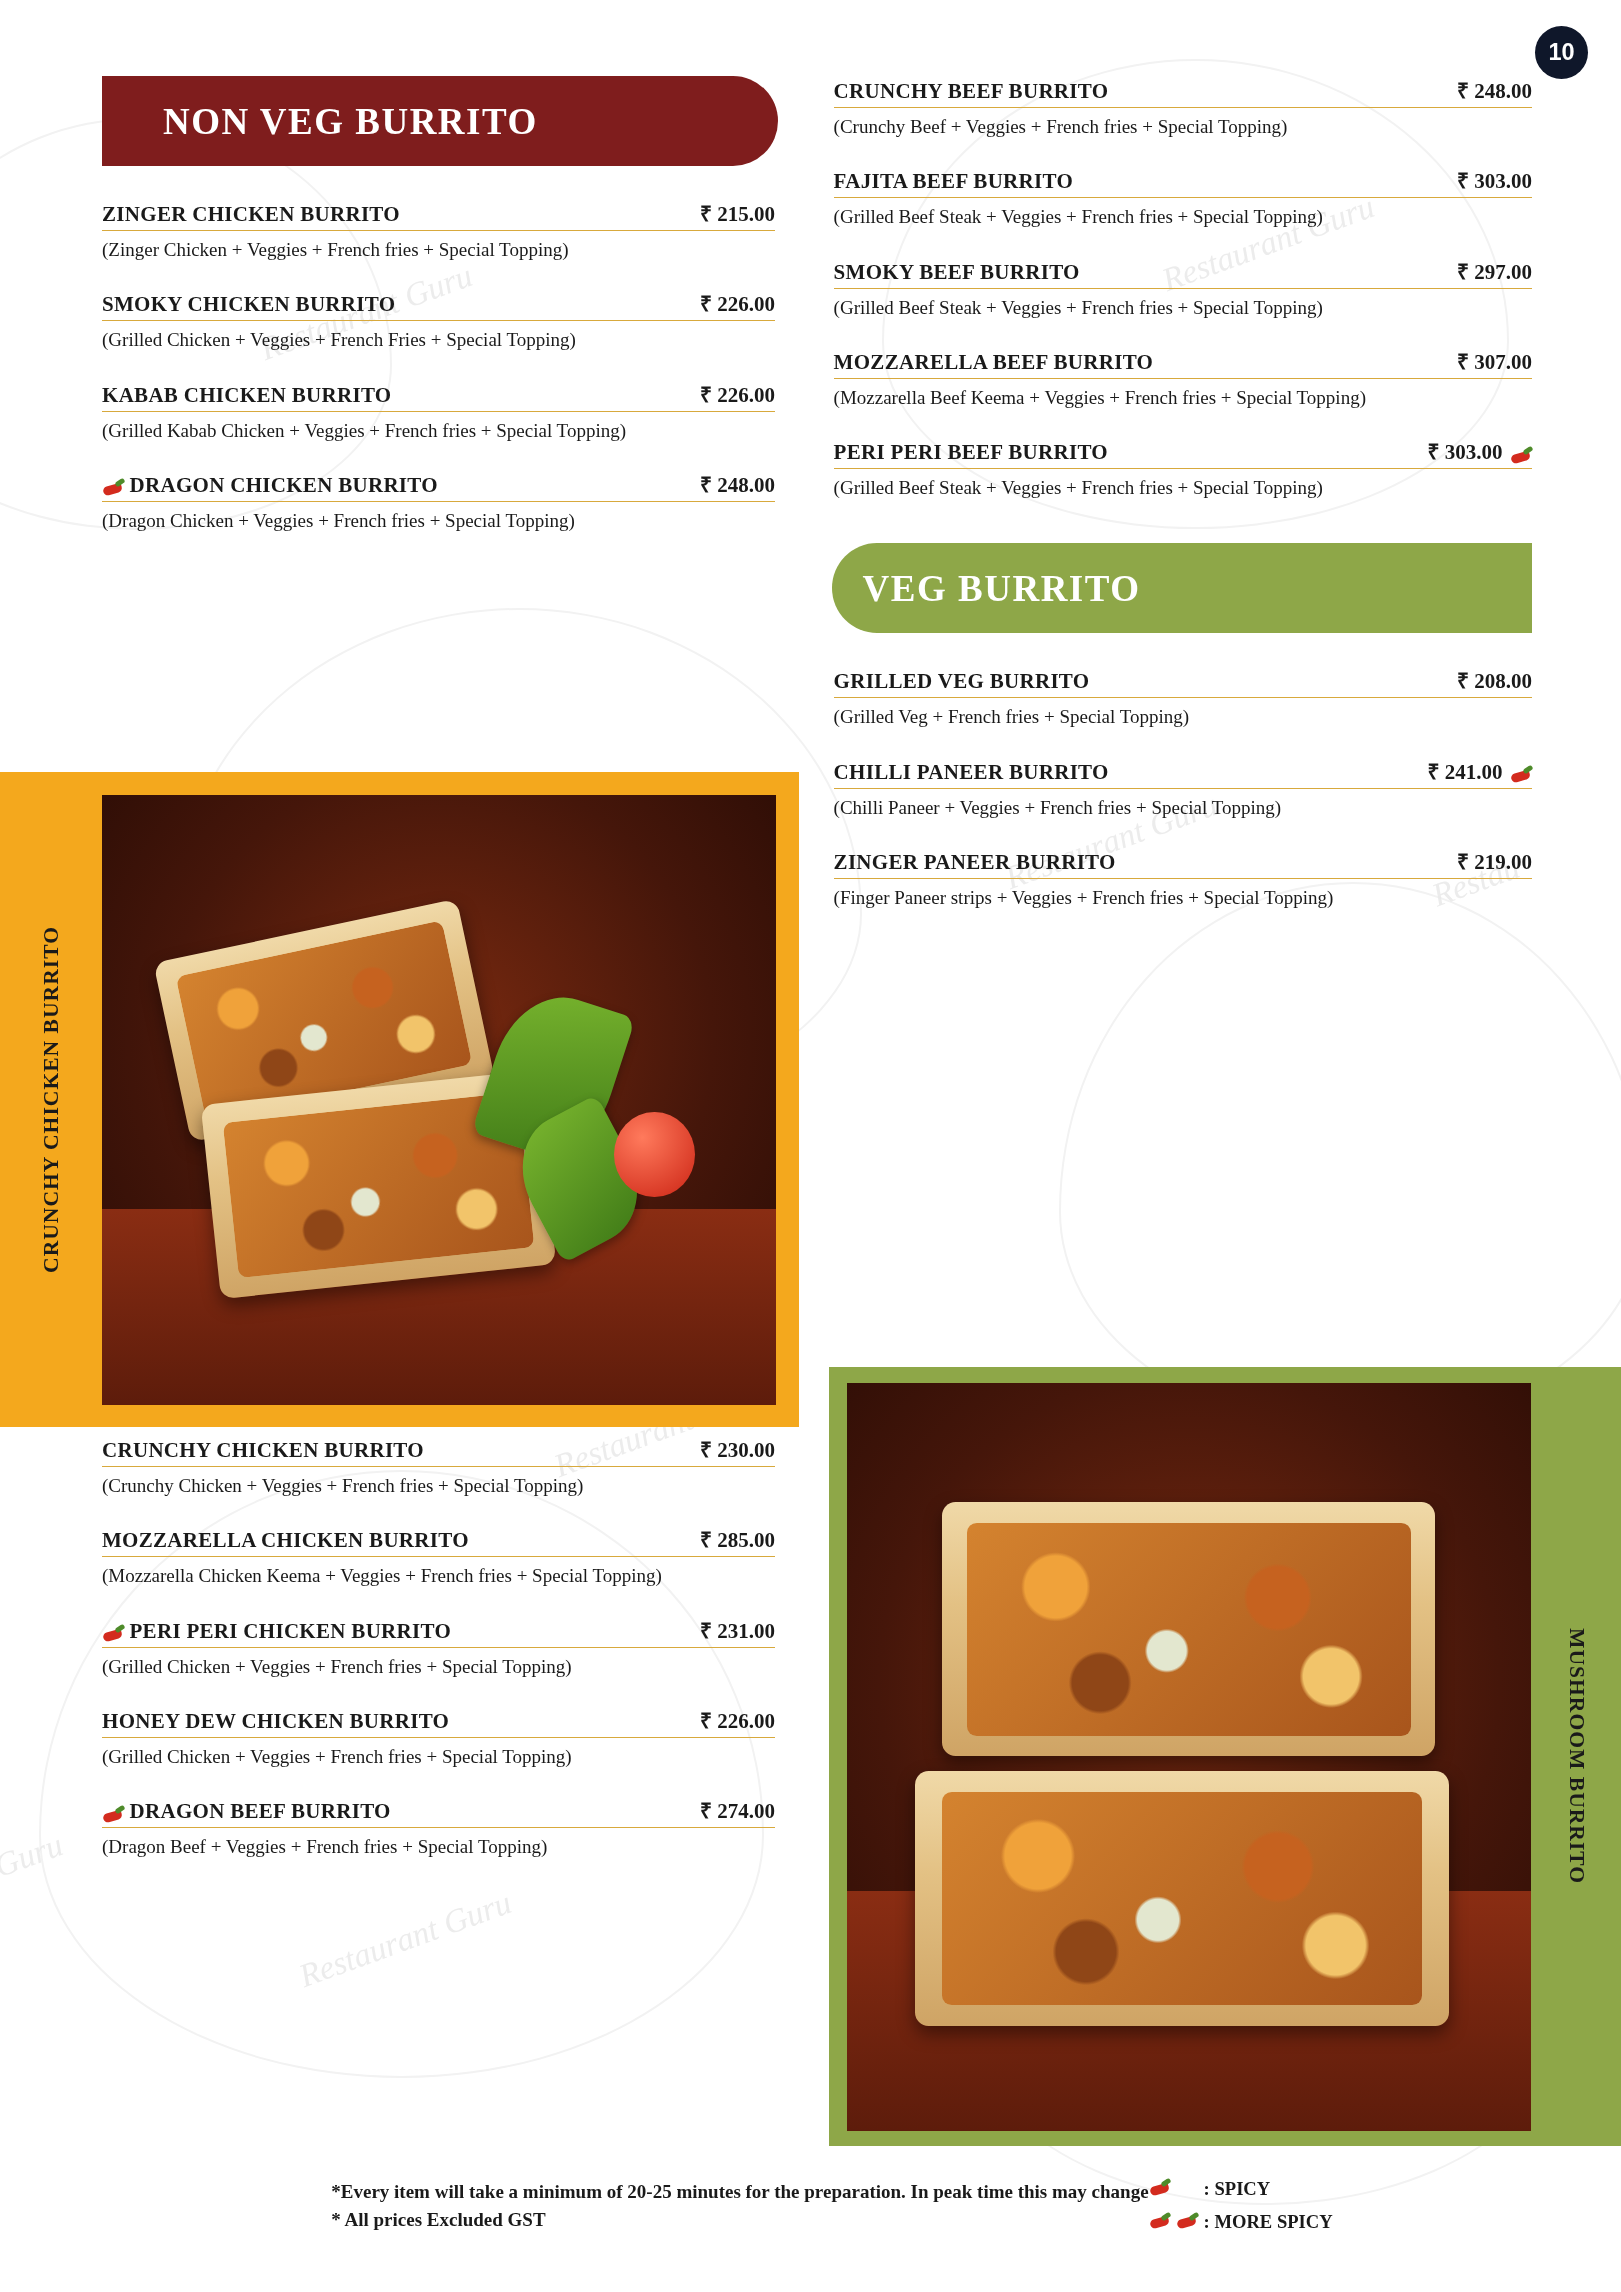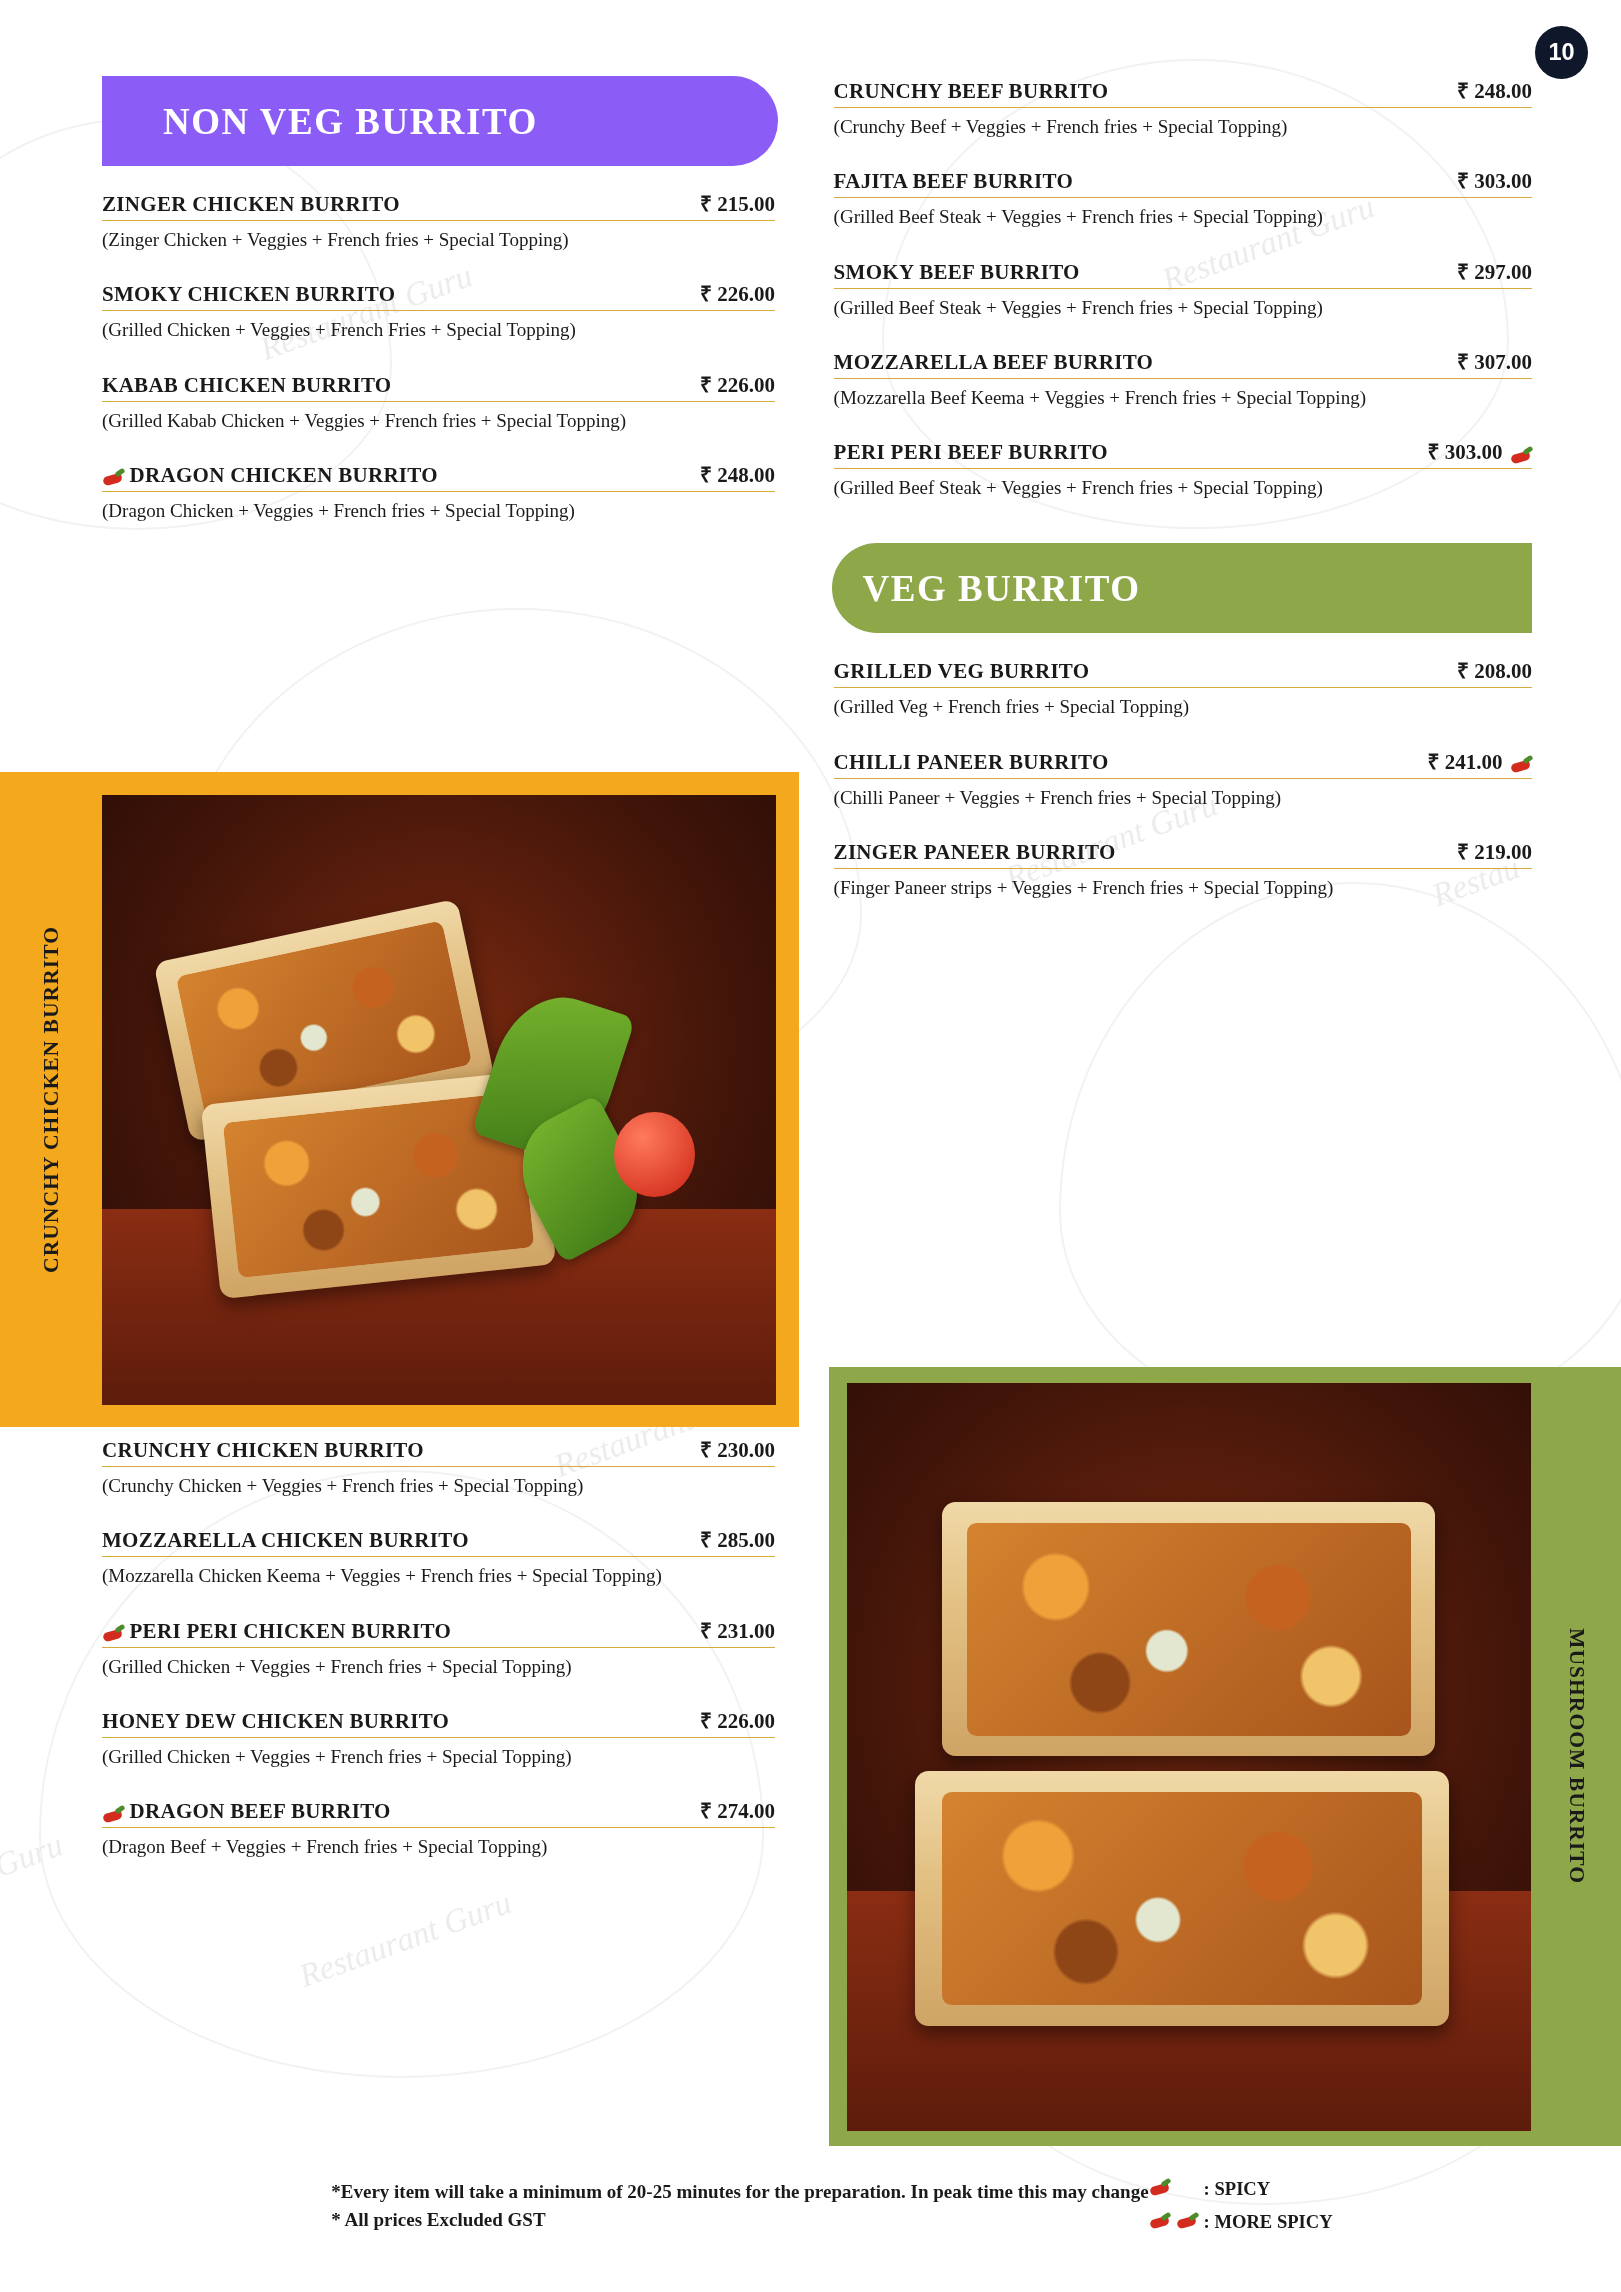--- a/index.html
+++ b/index.html
@@ -83,41 +83,41 @@
     display: flex;
     align-items: center;
     color: #ffffff;
     font-size: 37px;
     font-weight: bold;
     letter-spacing: 1.5px;
     font-family: "Liberation Serif", serif;
   }
   .banner span { padding-left: 61px; }
   .banner-orange {
-    background: #8b5cf6;
+    background: #7f1d1d;
     border-top-right-radius: 45px;
     border-bottom-right-radius: 45px;
     margin-left: 102px;
     margin-right: 19.6px;
     width: 676px;
     margin-top: 76px;
   }
   .banner-green {
     background: #8ea748;
     border-top-left-radius: 45px;
     border-bottom-left-radius: 45px;
     margin-left: 19.6px;
     margin-right: 90px;
     width: 700px;
     margin-top: 41px;
   }
   .banner-green span { padding-left: 31px; }
 
   
-  .items { margin-top: 23px; }
+  .items { margin-top: 33px; }
   .item { margin-bottom: 25.5px; }
   .item-head {
     display: flex;
     align-items: flex-end;
     border-bottom: 1.5px solid #d8a93c;
     padding-bottom: 3px;
   }
   .item-name {
     font-size: 21px;
     font-weight: bold;

